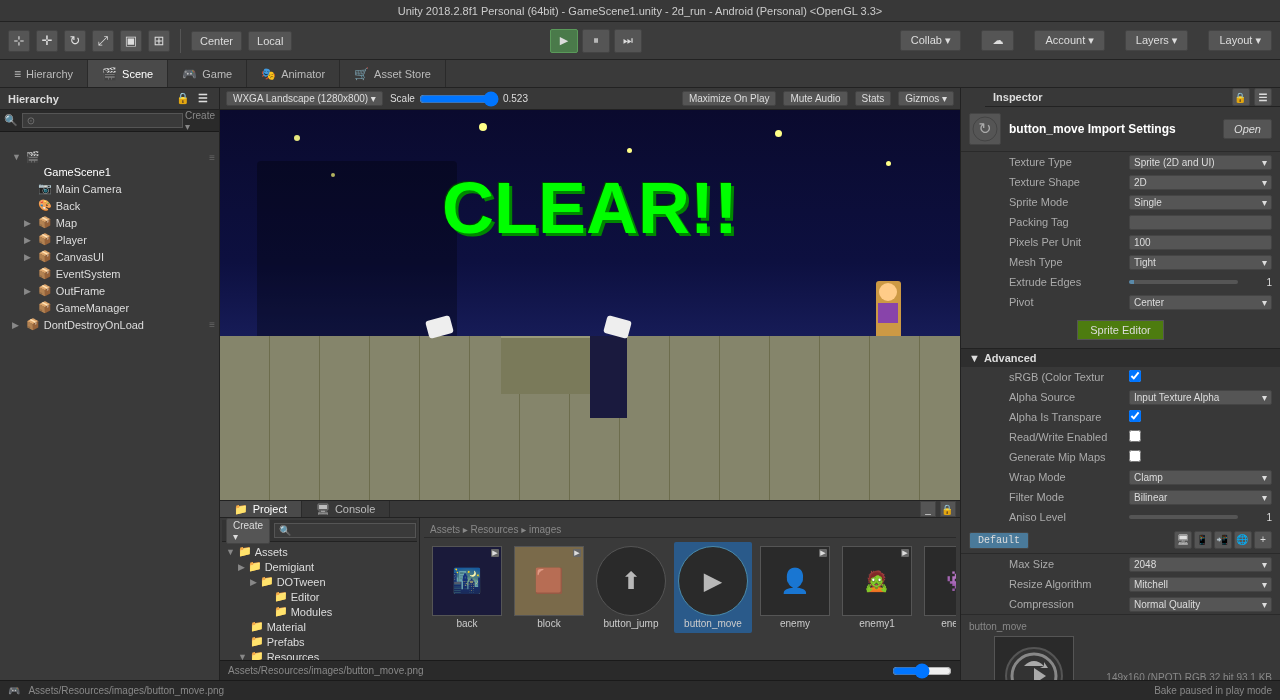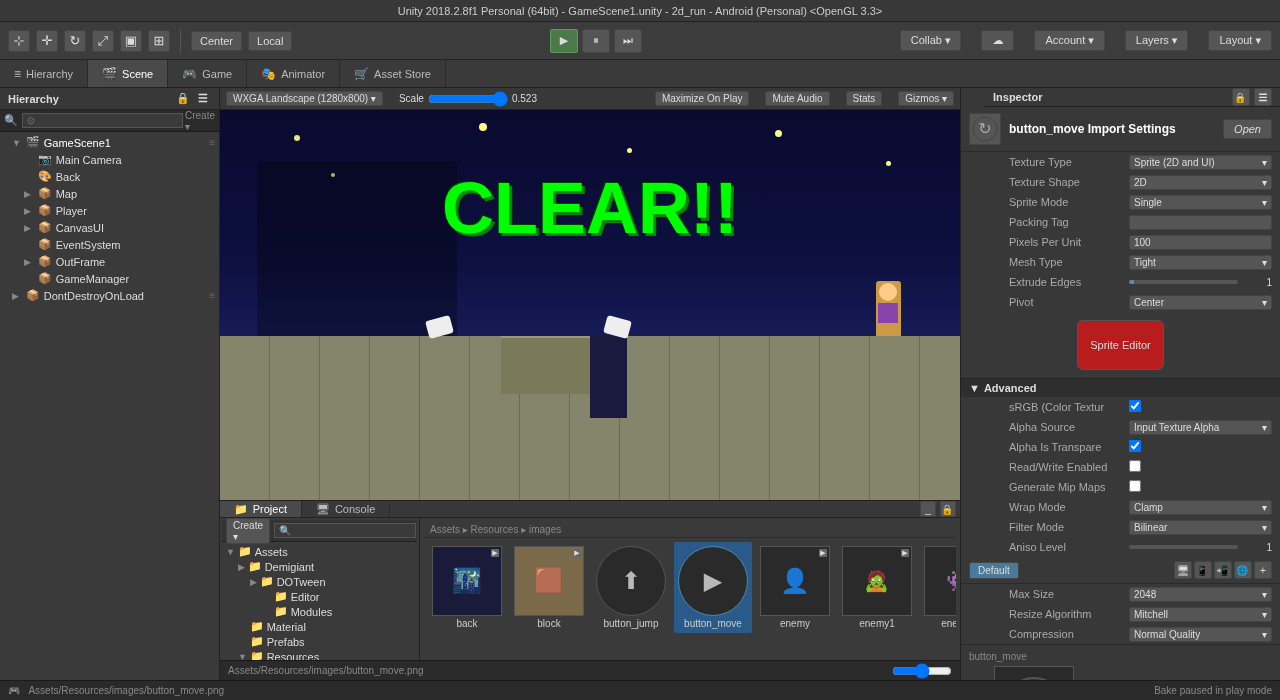--- a/index.html
+++ b/index.html
@@ -26,21 +26,21 @@
 
     
     #left-panel { width: 220px; background: #3a3a3a; border-right: 1px solid #222; display: flex; flex-direction: column; }
     #hierarchy-header { height: 22px; background: #383838; display: flex; align-items: center; padding: 0 8px; border-bottom: 1px solid #222; font-size: 11px; font-weight: bold; justify-content: space-between; }
     #hierarchy-search { height: 22px; background: #2a2a2a; display: flex; align-items: center; padding: 0 4px; border-bottom: 1px solid #1a1a1a; }
     #hierarchy-search input { background: #3a3a3a; border: 1px solid #555; color: #ddd; padding: 1px 4px; font-size: 10px; width: 100%; }
     #hierarchy-tree { flex: 1; overflow-y: auto; padding: 2px 0; }
     .tree-item { padding: 2px 4px 2px 12px; cursor: pointer; display: flex; align-items: center; gap: 4px; font-size: 11px; }
     .tree-arrow { font-size: 9px; color: #888; width: 10px; }
     #scene-view { flex: 1; background: #1a1a2e; position: relative; overflow: hidden; }
-    #scene-toolbar { height: 22px; background: #383838; display: flex; align-items: center; padding: 0 6px; gap: 16px; border-bottom: 1px solid #222; font-size: 10px; }
+    #scene-toolbar { height: 22px; background: #383838; display: flex; align-items: center; padding: 0 6px; gap: 7px; border-bottom: 1px solid #222; font-size: 10px; }
     .scene-toolbar-btn { background: #555; border: 1px solid #444; color: #ddd; padding: 1px 6px; font-size: 10px; cursor: pointer; border-radius: 2px; }
 
     
     #bottom-panel { height: 200px; background: #3a3a3a; border-top: 1px solid #222; display: flex; flex-direction: column; }
     #bottom-tabs { height: 22px; background: #383838; display: flex; align-items: stretch; border-bottom: 1px solid #222; }
     #bottom-content { flex: 1; display: flex; }
     #project-tree { width: 200px; border-right: 1px solid #222; overflow-y: auto; padding: 2px; font-size: 11px; }
     #project-assets { flex: 1; overflow: hidden; padding: 4px; }
     .asset-path { font-size: 10px; color: #888; padding: 2px 4px; }
 
@@ -58,21 +58,21 @@
     #inspector-title-bar { padding: 6px 8px; display: flex; align-items: center; gap: 8px; border-bottom: 1px solid #2a2a2a; }
     .inspector-icon { width: 32px; height: 32px; background: #555; border: 1px solid #444; display: flex; align-items: center; justify-content: center; font-size: 16px; border-radius: 2px; }
     .inspector-title { font-size: 12px; font-weight: bold; color: #fff; }
     .open-btn { margin-left: auto; background: #555; border: 1px solid #444; color: #ddd; padding: 3px 10px; font-size: 11px; cursor: pointer; border-radius: 2px; font-style: italic; }
     .inspector-row { display: flex; align-items: center; padding: 2px 8px; min-height: 20px; }
     .inspector-label { width: 120px; font-size: 11px; color: #aaa; flex-shrink: 0; margin-left: 40px; }
     .inspector-value { flex: 1; font-size: 11px; }
     .inspector-dropdown { background: #555; border: 1px solid #444; color: #ddd; padding: 1px 4px; font-size: 10px; width: 100%; border-radius: 2px; display: flex; align-items: center; justify-content: space-between; cursor: pointer; }
     .inspector-input { background: #555; border: 1px solid #444; color: #ddd; padding: 1px 4px; font-size: 10px; width: 100%; border-radius: 2px; }
     .section-header { background: #2e2e2e; padding: 3px 8px; font-size: 11px; font-weight: bold; display: flex; align-items: center; gap: 4px; cursor: pointer; border-top: 1px solid #222; }
-    .sprite-editor-btn { background: #b91c1c; border: 1px solid #555; color: #ddd; padding: 18px 12px; font-size: 11px; cursor: pointer; border-radius: 6px; margin: 4px auto; display: block; }
+    .sprite-editor-btn { background: #4d7c0f; border: 1px solid #555; color: #ddd; padding: 3px 12px; font-size: 11px; cursor: pointer; border-radius: 0; margin: 4px auto; display: block; }
     input[type="checkbox"] { width: 12px; height: 12px; }
     .slider-container { display: flex; align-items: center; gap: 4px; width: 100%; }
     .slider { flex: 1; height: 4px; background: #555; border-radius: 2px; }
     .slider-val { width: 30px; text-align: right; font-size: 10px; }
 
     
     #inspector-preview { padding: 6px 8px; border-top: 1px solid #2a2a2a; }
     .preview-label { font-size: 10px; color: #888; margin-bottom: 4px; }
     .preview-img { width: 80px; height: 80px; background: #2a2a2a; border: 1px solid #555; margin: 0 auto 4px; display: flex; align-items: center; justify-content: center; font-size: 24px; }
 
@@ -86,21 +86,21 @@
     
     ::-webkit-scrollbar { width: 8px; height: 8px; }
     ::-webkit-scrollbar-track { background: #2a2a2a; }
     ::-webkit-scrollbar-thumb { background: #555; border-radius: 4px; }
 
     
     .inspector-icons { display: flex; gap: 4px; margin-left: auto; }
     .insp-icon-btn { width: 18px; height: 18px; background: #555; border: 1px solid #444; display: flex; align-items: center; justify-content: center; cursor: pointer; font-size: 10px; border-radius: 2px; }
 
     
-    .default-tabs { display: flex; align-items: center; gap: 10px; padding: 4px 8px; border-bottom: 1px solid #2a2a2a; }
+    .default-tabs { display: flex; align-items: center; gap: 10px; padding: 4px 8px; border-bottom: 1px solid #2a2a2a; font-family: Liberation Mono, monospace; }
     .default-tab { background: #555; border: 1px solid #444; color: #ddd; padding: 2px 8px; font-size: 10px; cursor: pointer; border-radius: 2px; }
     .default-tab.active { background: #4a7a9a; }
     .ms-icon { width: 18px; height: 18px; background: #555; border: 1px solid #444; display: flex; align-items: center; justify-content: center; cursor: pointer; font-size: 10px; border-radius: 2px; }
   </style>
 </head>
 <body>
 
 <div id="topbar">
   <span>Unity 2018.2.8f1 Personal (64bit) - GameScene1.unity - 2d_run - Android (Personal) &lt;OpenGL 3.3&gt;</span>
 </div>
@@ -180,21 +180,21 @@
       </div>
       <div id="hierarchy-search">
         <span style="color:#888; margin-right:4px;">🔍</span>
         <input type="text" style="background: rgb(58, 58, 58); border: 1px solid rgb(85, 85, 85); color: rgb(221, 221, 221); font-size: 10px; width: 100%; padding: 1px 4px;" placeholder="⊙">
         <div style="font-size:10px; color:#888; cursor:pointer; margin-left:2px;">Create ▾</div>
       </div>
       <div id="hierarchy-tree">
         <div class="tree-item">
           <span class="tree-arrow">▼</span>
           <span style="font-size:11px;">🎬</span>
-          <span style="font-size:11px; color:#fff;">GameScene1</span>
+          <span style="font-size:11px; color:#fff;margin-top:30px;">GameScene1</span>
           <span style="margin-left:auto; font-size:10px; color:#666;">≡</span>
         </div>
         <div class="tree-item" style="padding-left:24px;">
           <span class="tree-arrow"></span>
           <span style="font-size:11px;">📷</span>
           <span>Main Camera</span>
         </div>
         <div class="tree-item" style="padding-left:24px;">
           <span class="tree-arrow"></span>
           <span style="font-size:11px;">🎨</span>

